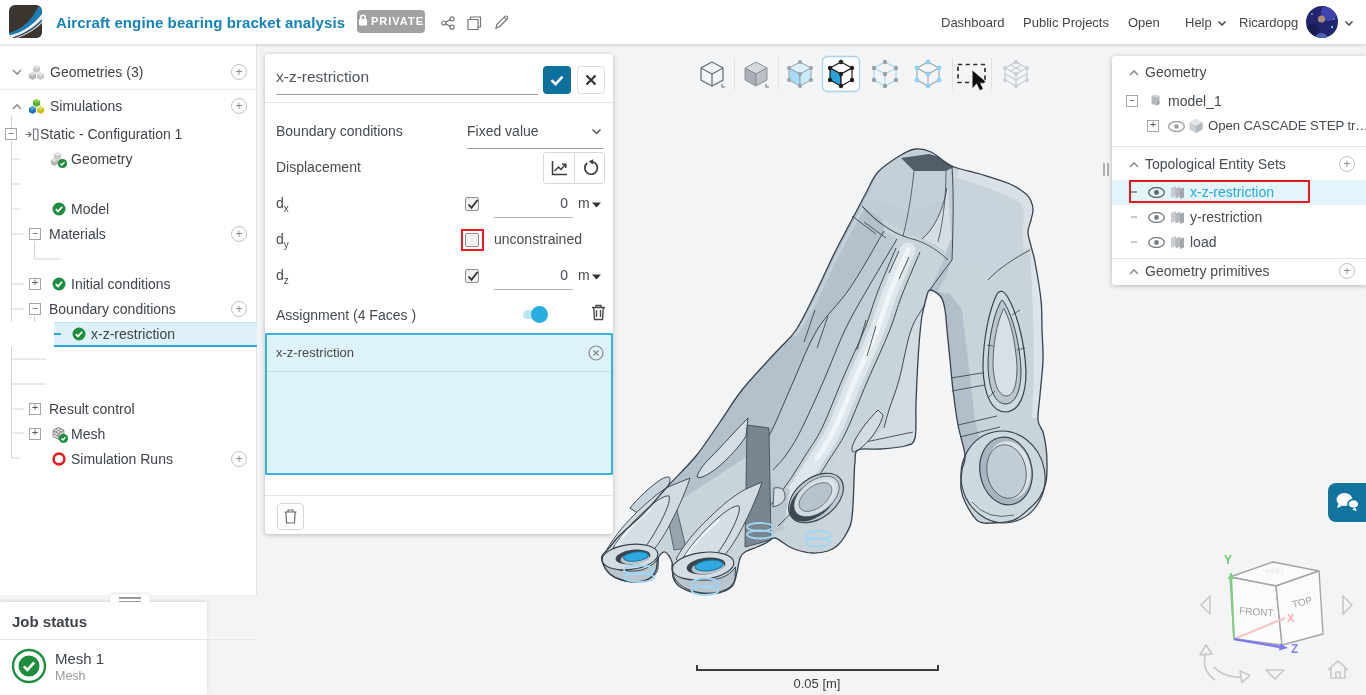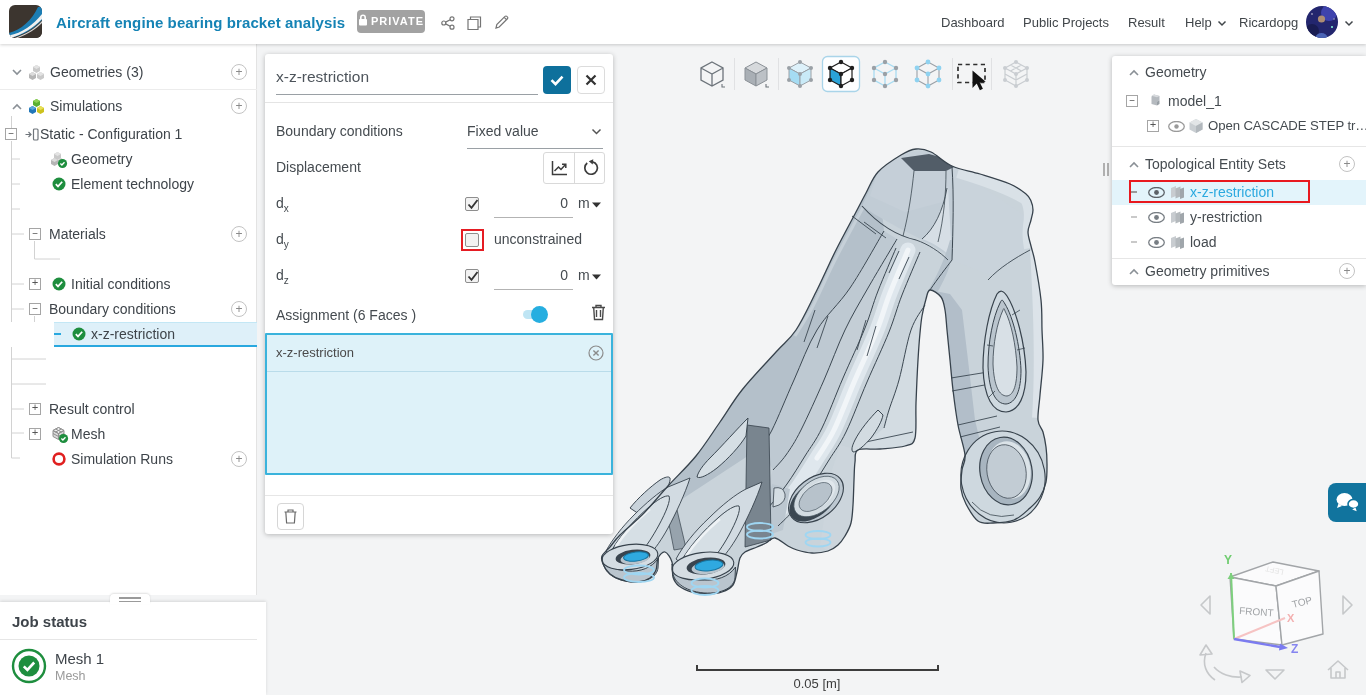--- a/index.html
+++ b/index.html
@@ -12,21 +12,21 @@
 .navlink { position:absolute; top:15px; font-size:13px; color:#41464a; }
 
 #sidebar { position:absolute; left:0; top:44px; width:257px; height:551px; background:#fff; border-right:1px solid #e3e3e3; z-index:20; }
 .trow { position:absolute; left:0; width:257px; height:25px; font-size:14px; color:#3e444a; }
 .trow span.lbl { position:absolute; top:4px; white-space:nowrap; }
 .bold { font-weight:normal; }
 .pluscirc { position:absolute; left:231px; top:4px; width:16px; height:16px; border:1px solid #c3c3c3; border-radius:50%; color:#8a8a8a; font-size:12px; line-height:14px; text-align:center; background:#fff; }
 .expbox { position:absolute; top:6px; width:12px; height:12px; border:1px solid #a5a5a5; background:#fff; color:#555; font-size:11px; line-height:9px; text-align:center; font-family:"Liberation Mono","Liberation Sans",sans-serif; }
 .gcheck { position:absolute; top:5px; width:14px; height:14px; }
 .caret { position:absolute; top:6px; color:#8a9096; font-size:10px; }
-#jobpanel { position:absolute; left:0; top:602px; width:266px; height:93px; background:#fff; box-shadow:0 -1px 3px rgba(0,0,0,.12); z-index:21; }
+#jobpanel { position:absolute; left:0; top:602px; width:207px; height:93px; background:#fff; box-shadow:0 -1px 3px rgba(0,0,0,.12); z-index:21; }
 #jobtab { position:absolute; left:110px; top:594px; width:40px; height:10px; background:#fff; border-radius:4px 4px 0 0; box-shadow:0 -1px 2px rgba(0,0,0,.12); z-index:22; }
 
 #panel { position:absolute; left:265px; top:54px; width:348px; height:480px; background:#fff; border-radius:3px; box-shadow:0 1px 5px rgba(0,0,0,.25); z-index:25; font-size:14px; color:#454b50; }
 .plabel { position:absolute; left:11px; white-space:nowrap; }
 .btn28 { position:absolute; width:28px; height:28px; border-radius:4px; }
 .cb { position:absolute; width:14px; height:14px; border:1px solid #8e8e8e; border-radius:2px; background:#f2f2f2; }
 
 #rpanel { position:absolute; left:1112px; top:56px; width:254px; height:229px; background:#fff; border-radius:3px 0 0 3px; box-shadow:0 1px 5px rgba(0,0,0,.25); z-index:25; font-size:14px; color:#454b50; }
 .rrow { position:absolute; left:0; width:254px; height:25px; }
 .rrow span.lbl { position:absolute; top:4px; white-space:nowrap; }
@@ -311,21 +311,21 @@
       </g>
     </svg>
   <svg style="position:absolute;left:494px;top:15px" width="15" height="15" viewBox="0 0 15 15">
       <g stroke="#757575" stroke-width="1.2" fill="none">
         <path d="M2,13 l0.8,-3.4 L11,1.4 a1.3,1.3 0 0 1 1.9,0 l0.5,0.5 a1.3,1.3 0 0 1 0,1.9 L5.2,12 Z"></path>
         <path d="M10.2,2.4 l2.3,2.3"></path>
       </g>
     </svg>
   <span class="navlink" style="left:941px">Dashboard</span>
   <span class="navlink" style="left:1023px">Public Projects</span>
-  <span class="navlink" style="left:1128px">Result</span>
+  <span class="navlink" style="left:1128px">Open</span>
   <span class="navlink" style="left:1185px">Help</span>
   <svg style="position:absolute;left:1217px;top:20px" width="10" height="7" viewBox="0 0 10 7">
       <path d="M1.5,1.5 L5,5 L8.5,1.5" stroke="#41464a" stroke-width="1.5" fill="none"></path>
     </svg>
   <span class="navlink" style="left:1239px">Ricardopg</span>
   <svg style="position:absolute;left:1306px;top:6px" width="32" height="32" viewBox="0 0 32 32">
       <defs>
         <clipPath id="av">
           <circle cx="16" cy="16" r="16"></circle>
         </clipPath>
@@ -407,26 +407,26 @@
           <path d="M7.5,1 L11,3 L7.5,5 L4,3 Z" fill="#e3e3e3"></path>
           <path d="M4.5,7 L8,9 v4 l-3.5,2 L1,13 V9 Z" fill="#b5b5b5"></path>
           <path d="M4.5,7 L8,9 L4.5,11 L1,9 Z" fill="#dcdcdc"></path>
           <path d="M11,7 L14,9 v4 l-3,2 L8,13 V9 Z" fill="#c9c9c9"></path>
         </g>
         <circle cx="12.5" cy="12.5" r="4.6" fill="#1e8e3e"></circle>
         <path d="M10.4,12.5 l1.5,1.5 l2.6,-2.8" stroke="#fff" stroke-width="1.3" fill="none"></path>
       </svg>
     <span class="lbl" style="left:71px">Geometry</span>
   </div>
-  <div class="trow" style="top:128px">
+  <div class="trow" style="top:153px">
     <svg class="gcheck" style="left:52px" viewBox="0 0 14 14">
         <circle cx="7" cy="7" r="6.5" fill="#1e8e3e"></circle>
         <path d="M3.8,7.2 l2.2,2.2 l4.2,-4.6" stroke="#fff" stroke-width="1.7" fill="none"></path>
       </svg>
-    <span class="lbl" style="left:71px">Element technology</span>
+    <span class="lbl" style="left:71px">Model</span>
   </div>
   <div class="trow" style="top:178px">
     <div class="expbox" style="left:29px">–</div>
     <span class="lbl" style="left:49px">Materials</span>
     <div class="pluscirc">+</div>
   </div>
   <div class="trow" style="top:228px">
     <div class="expbox" style="left:29px">+</div>
     <svg class="gcheck" style="left:52px" viewBox="0 0 14 14">
         <circle cx="7" cy="7" r="6.5" fill="#1e8e3e"></circle>
@@ -545,21 +545,21 @@
   <div class="cb" style="left:200px;top:215px"><svg width="14" height="14" viewBox="0 0 14 14">
         <path d="M2.5,6.5 l3,3.4 L11.5,2" stroke="#333" stroke-width="1.8" fill="none"></path>
       </svg></div>
   <div style="position:absolute;left:229px;top:213px;width:74px;text-align:right">0</div>
   <div style="position:absolute;left:229px;top:235px;width:79px;border-top:1px solid #b3b3b3"></div>
   <div style="position:absolute;left:313px;top:213px">m</div>
   <svg style="position:absolute;left:327px;top:220px" width="9" height="6" viewBox="0 0 9 6">
       <path d="M0,0.5 L4.5,5.5 L9,0.5 Z" fill="#333"></path>
     </svg>
 
-  <div class="plabel bold" style="top:253px">Assignment (6 Faces )</div>
+  <div class="plabel bold" style="top:253px">Assignment (4 Faces )</div>
   <div style="position:absolute;left:258px;top:256px;width:24px;height:9px;border-radius:5px;background:#bfe5f4"></div>
   <div style="position:absolute;left:266px;top:252px;width:17px;height:17px;border-radius:50%;background:#26aee0"></div>
   <svg style="position:absolute;left:326px;top:250px" width="15" height="17" viewBox="0 0 15 17">
       <g stroke="#4a4a4a" stroke-width="1.4" fill="none">
         <path d="M1,3.5 H 14 M5,3.5 V 1.5 H 10 V 3.5 M2.7,3.5 L3.5,15.5 H 11.5 L 12.3,3.5"></path>
         <path d="M5.5,6 V 13 M9.5,6 V 13"></path>
       </g>
     </svg>
 
   <div style="position:absolute;left:0px;top:279px;width:348px;height:142px;background:#def2f9;border:2px solid #3ab3dc;border-radius:1px">

